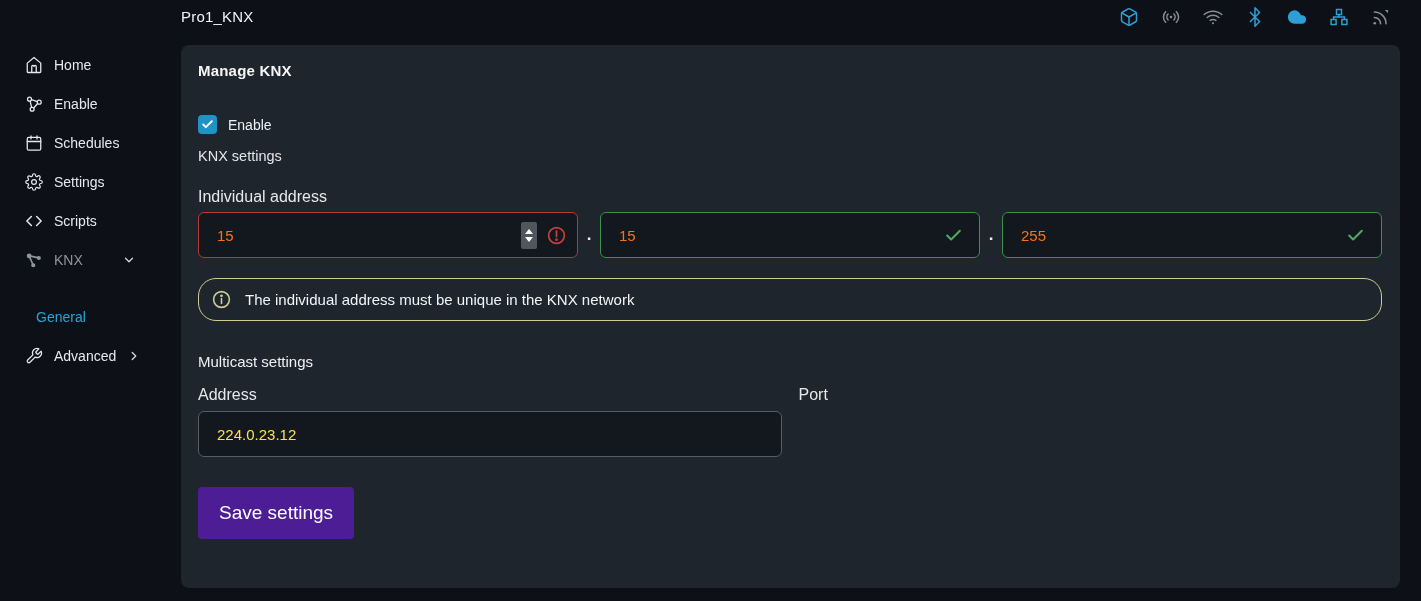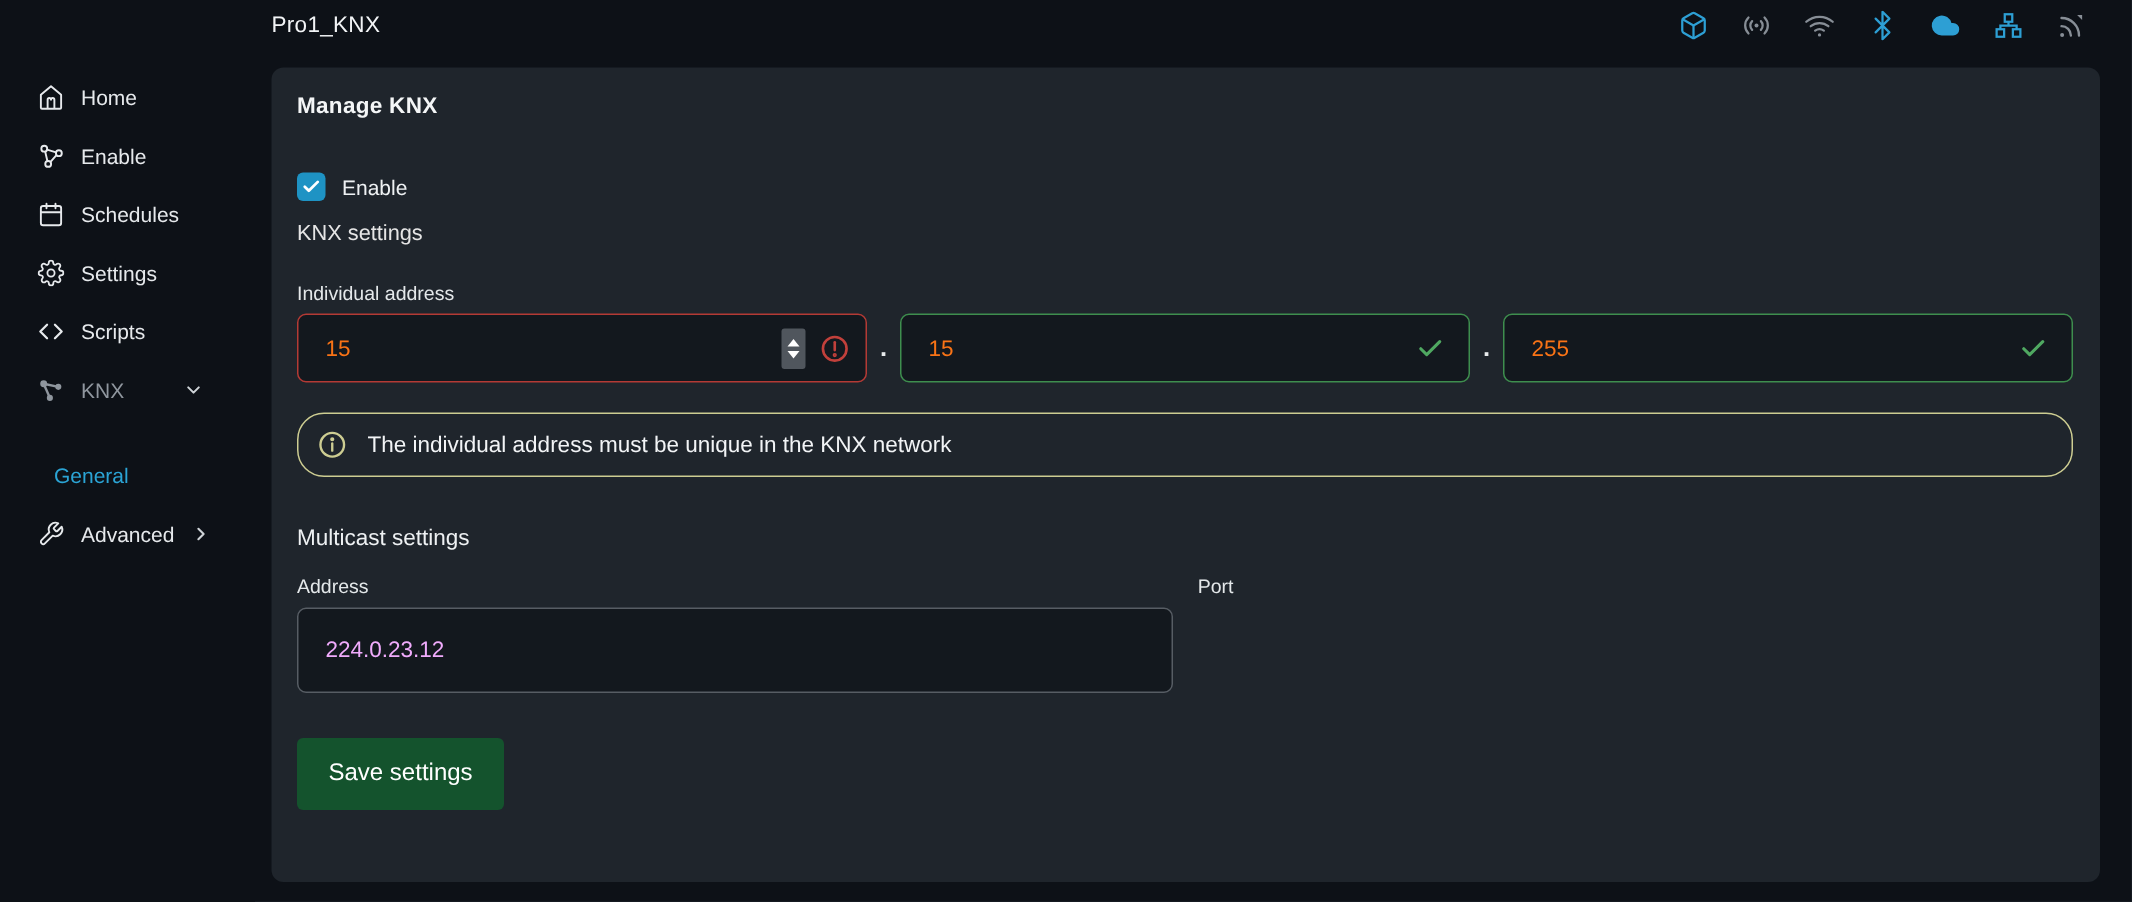--- a/index.html
+++ b/index.html
@@ -47,21 +47,21 @@
   .enable-row { margin-top:36px; display:flex; align-items:center; gap:11px; }
   .checkbox {
     width:19px; height:19px; border-radius:4px; background:#1e93c4;
     display:flex; align-items:center; justify-content:center; cursor:pointer; flex:none;
   }
   .checkbox svg { width:13px; height:13px; color:#ffffff; }
   .enable-label { font-size:14px; color:#eef1f3; }
 
   .section-title { margin-top:14px; font-size:14.5px; color:#e5e5e5; }
 
-  .field-label { font-size:13px; color:#e4e8ea; }
+  .field-label { font-size:16px; color:#e4e8ea; }
   .ia-label { margin-top:24px; }
 
   .ia-row { margin-top:6px; display:flex; align-items:center; }
   .ia-field {
     flex:1; height:46px; background:#13181e; border-radius:6px;
     display:flex; align-items:center; padding:0 10px 0 0; position:relative;
   }
   .ia-field.error { border:1px solid #b43a35; }
   .ia-field.valid { border:1px solid #3e8e4e; }
   .ia-field input {
@@ -86,28 +86,28 @@
     display:flex; align-items:center; gap:13px; padding:0 12px;
   }
   .info-icon { width:21px; height:21px; color:#cdcd92; flex:none; }
   .info-text { font-size:15px; color:#f2f4f6; }
 
   .mc-title { margin-top:32px; font-size:15px; color:#eef1f3; }
 
   .mc-grid { margin-top:16px; display:grid; grid-template-columns:1fr 1fr; column-gap:17px; }
   .mc-col .field-label { display:block; margin-bottom:7px; }
   .text-input {
-    width:100%; height:57px; background:#13181e; border:1px solid #575d64; border-radius:6px;
-    color:#f0abfc; font-size:15px; font-family:inherit; padding:0 18px; outline:none;
+    width:100%; height:46px; background:#13181e; border:1px solid #575d64; border-radius:6px;
+    color:#fde047; font-size:15px; font-family:inherit; padding:0 18px; outline:none;
   }
 
   .save-btn {
     margin-top:30px; display:inline-block;
-    background:#14532d; color:#ffffff; border:none; border-radius:4px;
-    font-size:16px; font-family:inherit; padding:15px 21px; cursor:pointer;
+    background:#4c1d95; color:#ffffff; border:none; border-radius:4px;
+    font-size:19px; font-family:inherit; padding:15px 21px; cursor:pointer;
   }
 </style>
 </head>
 <body>
 
 <div class="topbar">
   <div class="topbar-title">Pro1_KNX</div>
   <div class="topbar-icons">
     <span class="tb-icon ic-cyan">
       <svg viewBox="0 0 24 24" fill="none" stroke="currentColor" stroke-width="1.8" stroke-linejoin="round">

